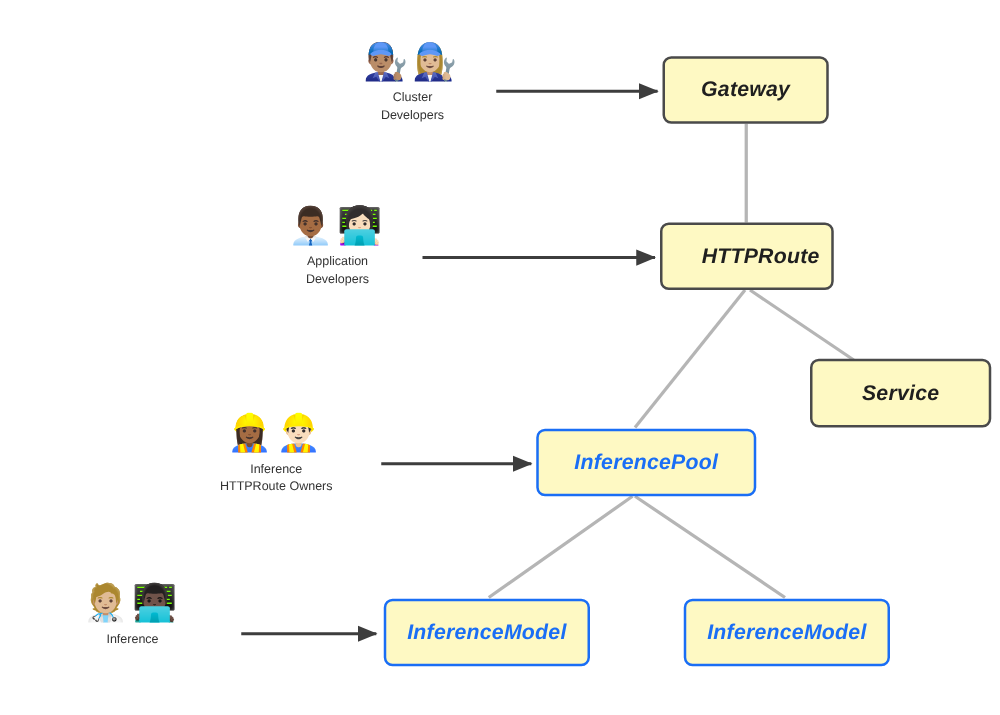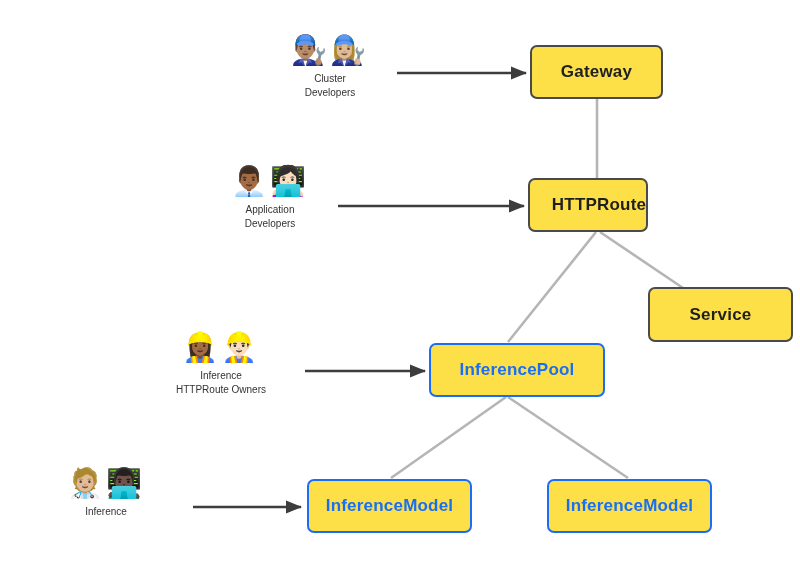--- a/index.html
+++ b/index.html
@@ -30,34 +30,35 @@
     stroke: var(--arrow-dark, #3d3d3d);
     stroke-width: 2.3;
     fill: none;
   }
   .node {
     position: absolute;
     box-sizing: border-box;
     display: flex;
     align-items: center;
     justify-content: center;
-    background: #fde047;
+    background: #fef9c3;
     border: 2.5px solid var(--box-border-gray, #4a4a4a);
     border-radius: 7px;
     font-weight: bold;
     font-size: 17px;
     letter-spacing: 0.2px;
     color: var(--box-text-dark, #1f1f1f);
+    font-style: italic;
   }
   .node.blue {
     border-color: var(--accent-blue, #1a6ef5);
     color: var(--accent-blue, #1a6ef5);
   }
   #node-gateway            { left: 530px; top: 45px;  width: 133px; height: 54px; }
-  #node-httproute          { left: 528px; top: 178px; width: 120px; height: 54px; padding-left: 22px; }
+  #node-httproute          { left: 528px; top: 178px; width: 139px; height: 54px; padding-left: 22px; }
   #node-service            { left: 648px; top: 287px; width: 145px; height: 55px; }
   #node-inferencepool      { left: 429px; top: 343px; width: 176px; height: 54px; }
   #node-inferencemodel-l   { left: 307px; top: 479px; width: 165px; height: 54px; }
   #node-inferencemodel-r   { left: 547px; top: 479px; width: 165px; height: 54px; }
 
   .persona {
     position: absolute;
     transform: translateX(-50%);
     display: flex;
     flex-direction: column;

